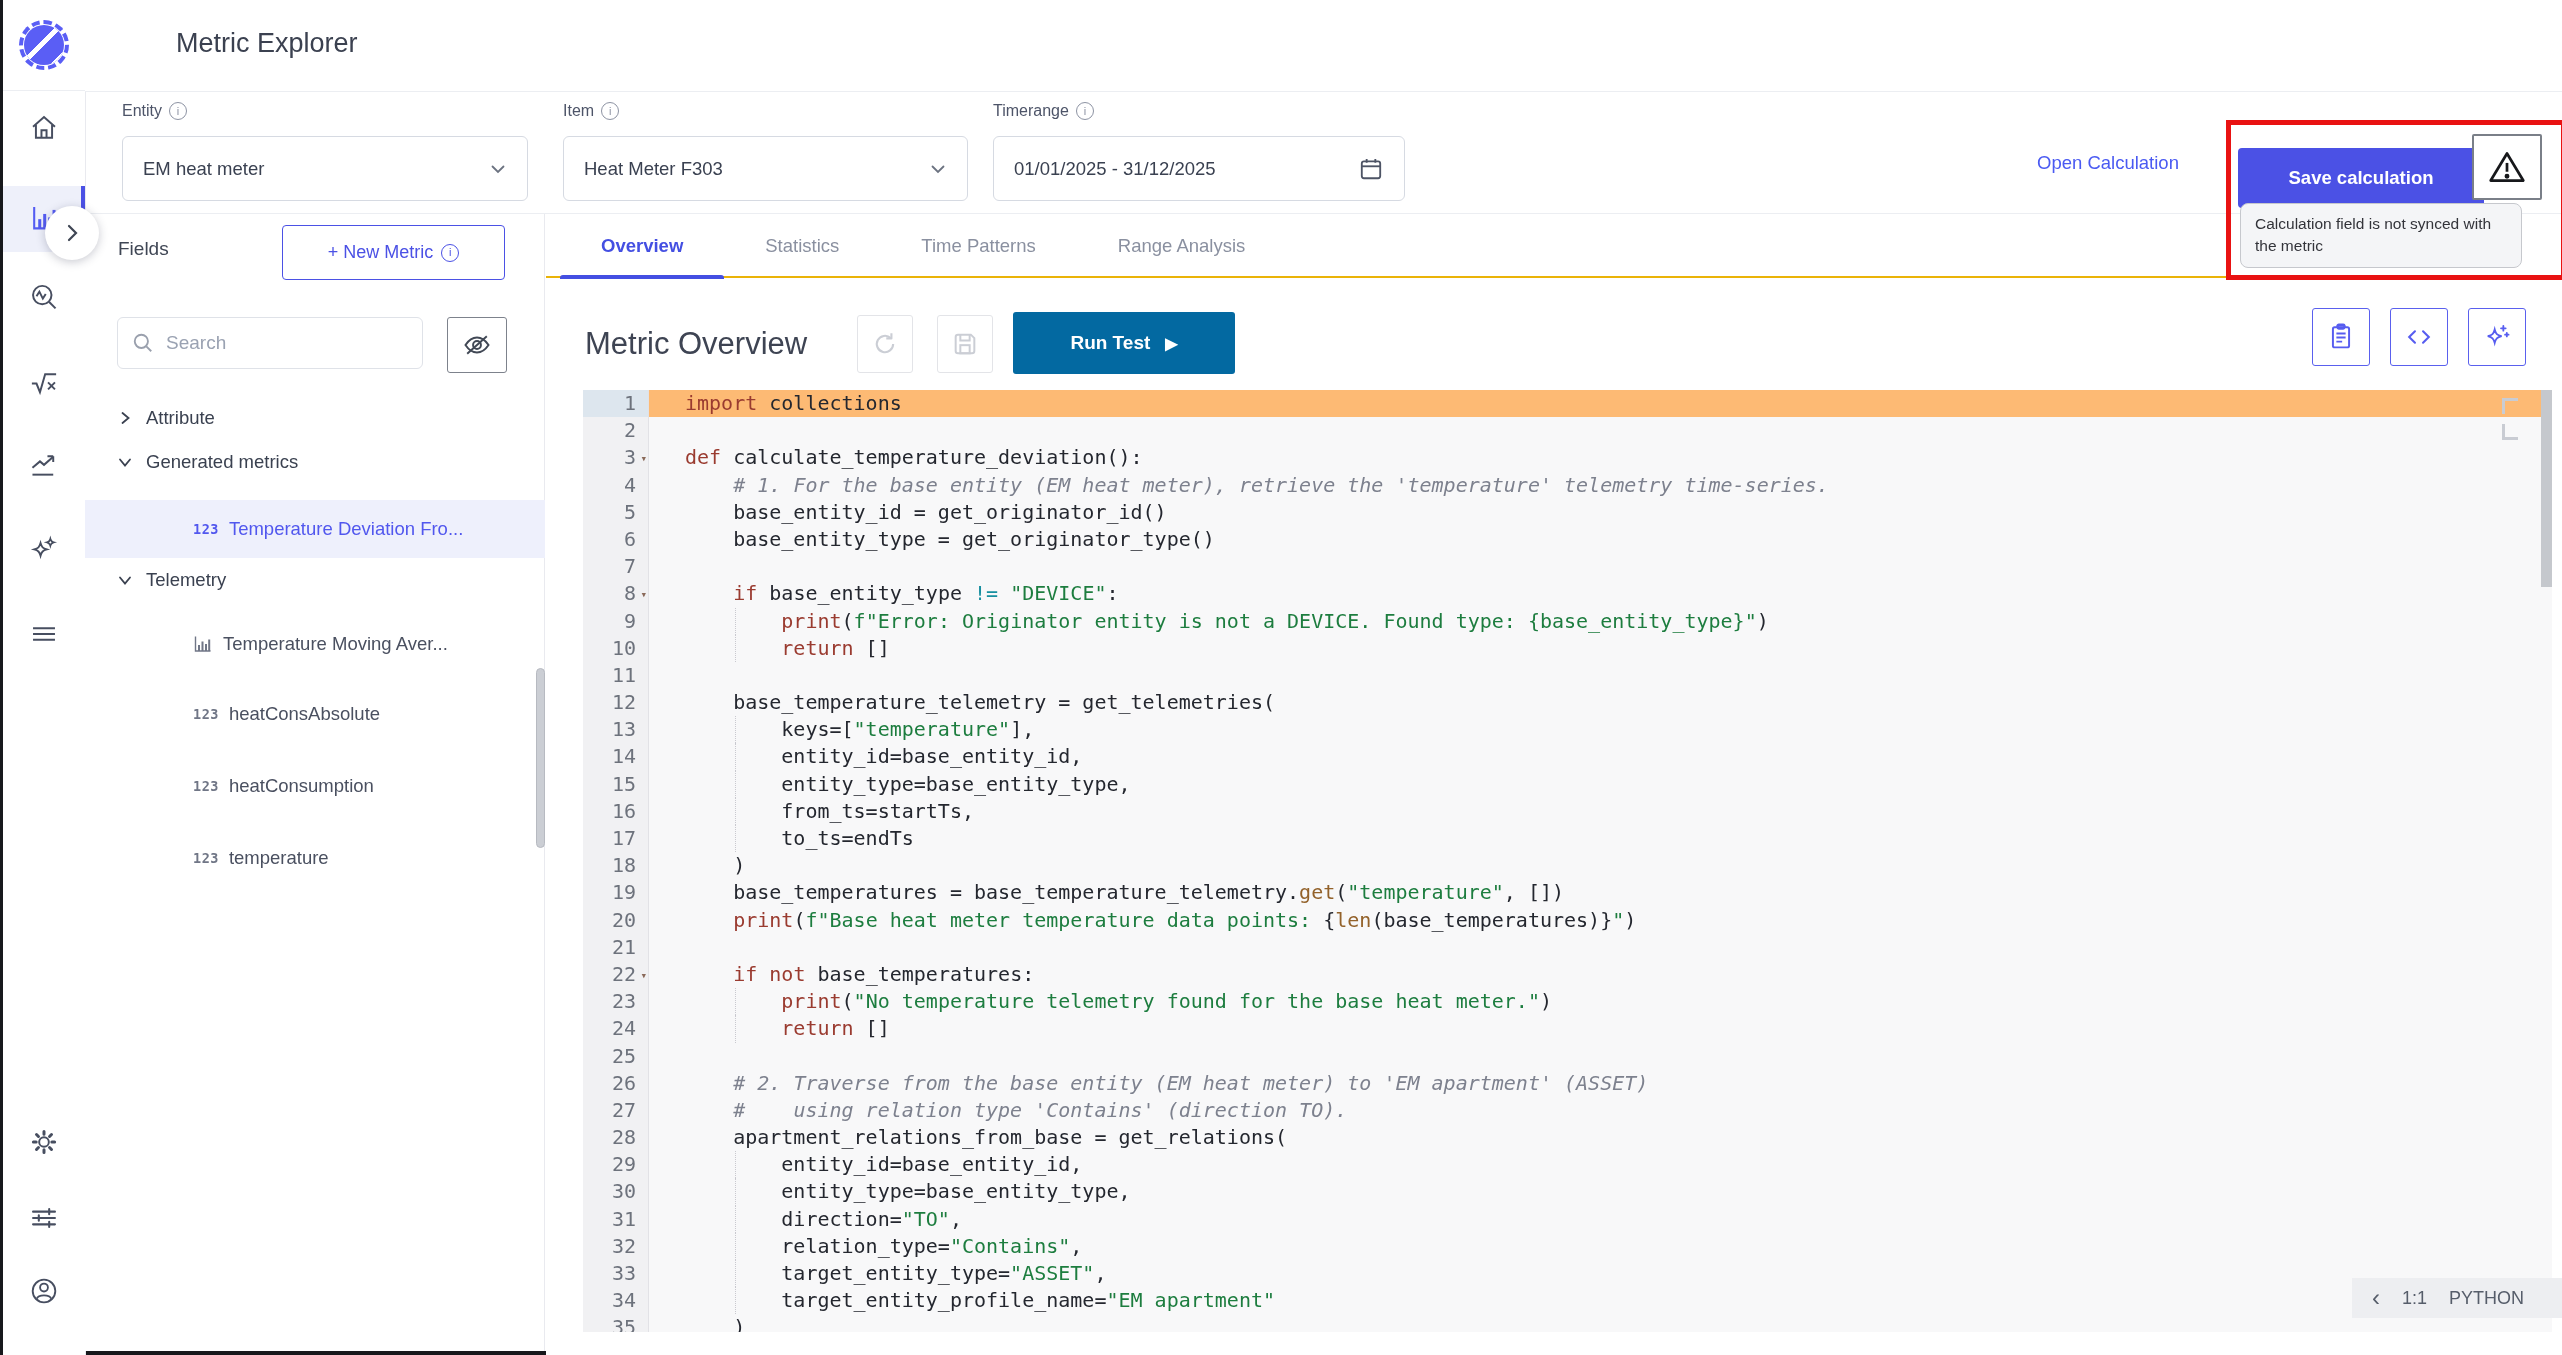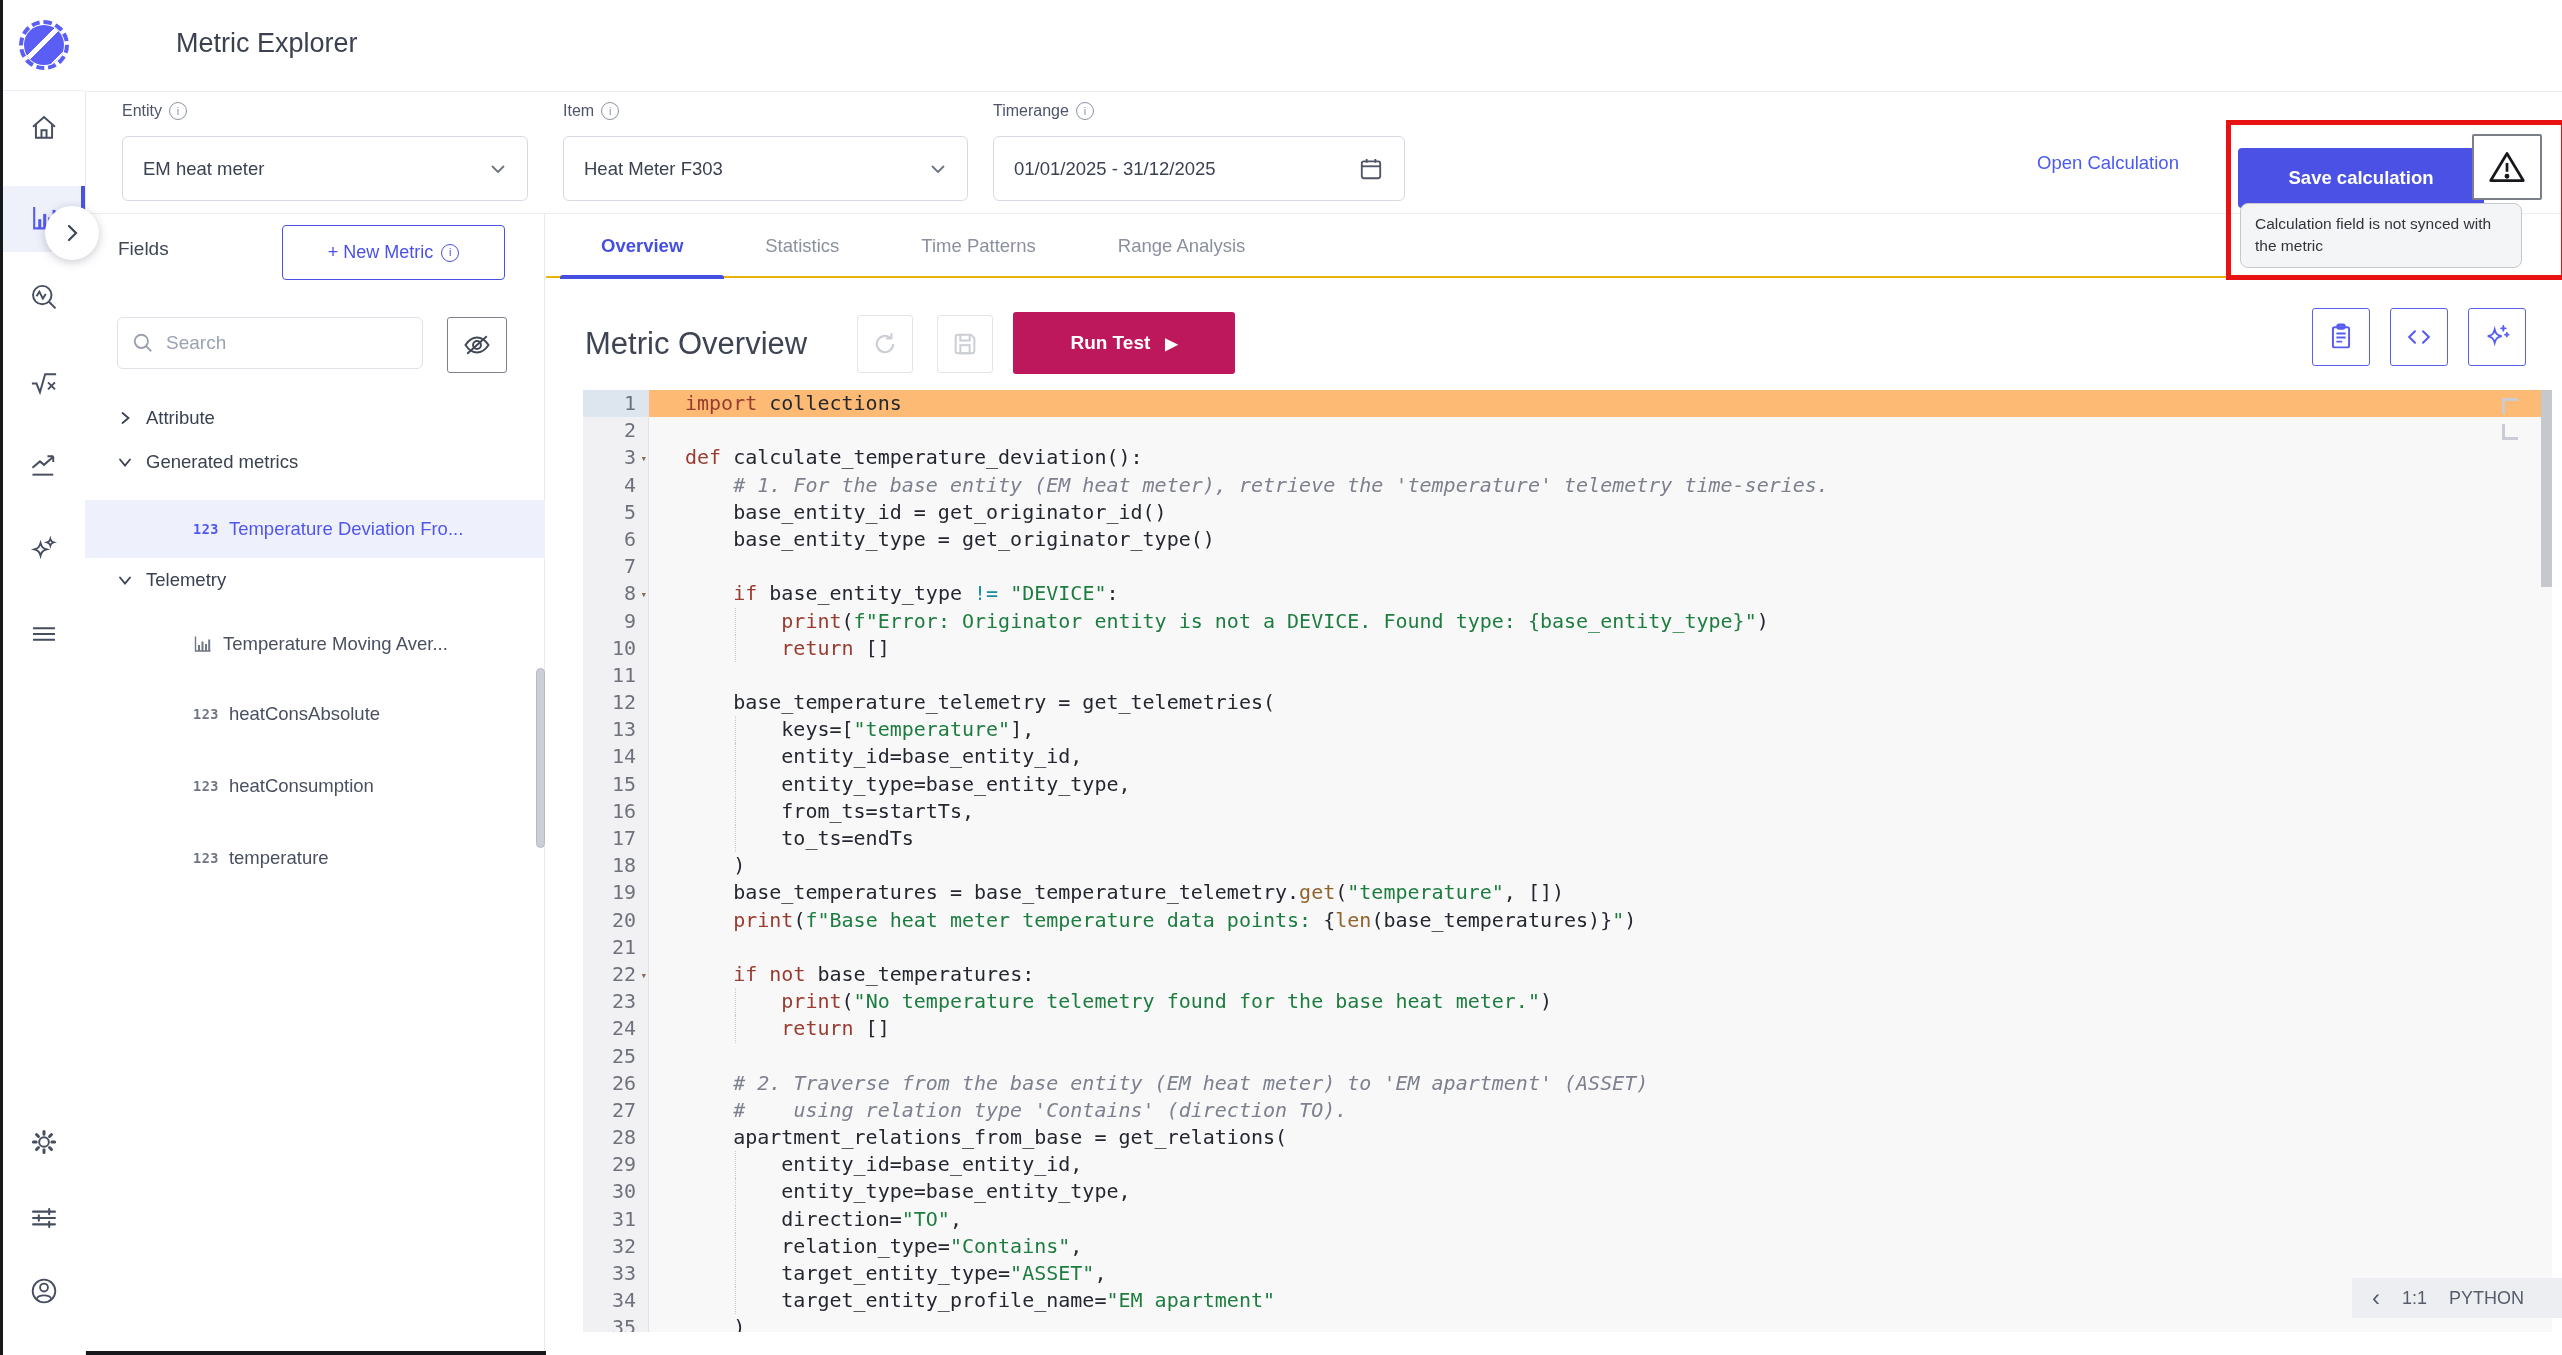--- a/index.html
+++ b/index.html
@@ -52,21 +52,21 @@
   .trow.gm{height:52px;}
   .tree-scroll{position:absolute;left:451px;top:454px;width:9px;height:180px;border-radius:5px;background:#cbced4;border:1px solid #b7bac1;box-sizing:border-box;}
   
   .tabs{left:546px;top:214px;width:2016px;height:64px;border-bottom:2px solid #eab308;display:flex;padding-left:14px;box-sizing:border-box;background:#fff;}
   .tab{position:relative;height:64px;display:flex;align-items:center;padding:0 41px;font-size:18.5px;color:#8a90a0;cursor:pointer;}
   .tab.active{color:#444fe2;font-weight:700;}
   .tab.active::after{content:'';position:absolute;left:0;right:0;bottom:-1px;height:4px;background:#444fe2;border-radius:3px 3px 0 0;}
   
   .ov-title{left:585px;top:326px;font-size:31px;color:#3e4453;}
   .ic-btn-gray{width:56px;height:58px;border:1.5px solid #e3e4e8;border-radius:3px;background:#fff;display:flex;align-items:center;justify-content:center;box-sizing:border-box;cursor:default;}
-  .run-btn{left:1013px;top:312px;width:222px;height:62px;background:#be185d;border-radius:3px;color:#fff;font-size:19px;font-weight:700;display:flex;align-items:center;justify-content:center;gap:15px;cursor:pointer;}
+  .run-btn{left:1013px;top:312px;width:222px;height:62px;background:#0369a1;border-radius:3px;color:#fff;font-size:19px;font-weight:700;display:flex;align-items:center;justify-content:center;gap:15px;cursor:pointer;}
   .ic-btn-purple{width:58px;height:58px;border:1.5px solid #5a60ee;border-radius:3px;background:#fff;display:flex;align-items:center;justify-content:center;box-sizing:border-box;cursor:pointer;}
   
   .editor{left:583px;top:390px;width:1969px;height:942px;background:#f8f8f9;overflow:hidden;font-family:"DejaVu Sans Mono",monospace;font-size:20px;line-height:27.2px;}
   .cl{display:flex;height:27.2px;white-space:pre;}
   .gut{flex:0 0 66px;background:#f1f1f3;border-right:1px solid #e2e2e6;color:#6d727c;text-align:right;padding-right:12px;box-sizing:border-box;position:relative;}
   .fold{position:absolute;right:1px;top:1px;font-size:11px;color:#8a6a5a;}
   .ltx{padding-left:36px;position:relative;flex:1;}
   .ltx.guide::before{content:'';position:absolute;left:86px;top:0;bottom:0;border-left:1px dotted #c9c9cf;}
   .cl.active .gut{background:#dde6ee;}
   .cl.active .ltx{background:#fdba74;}

